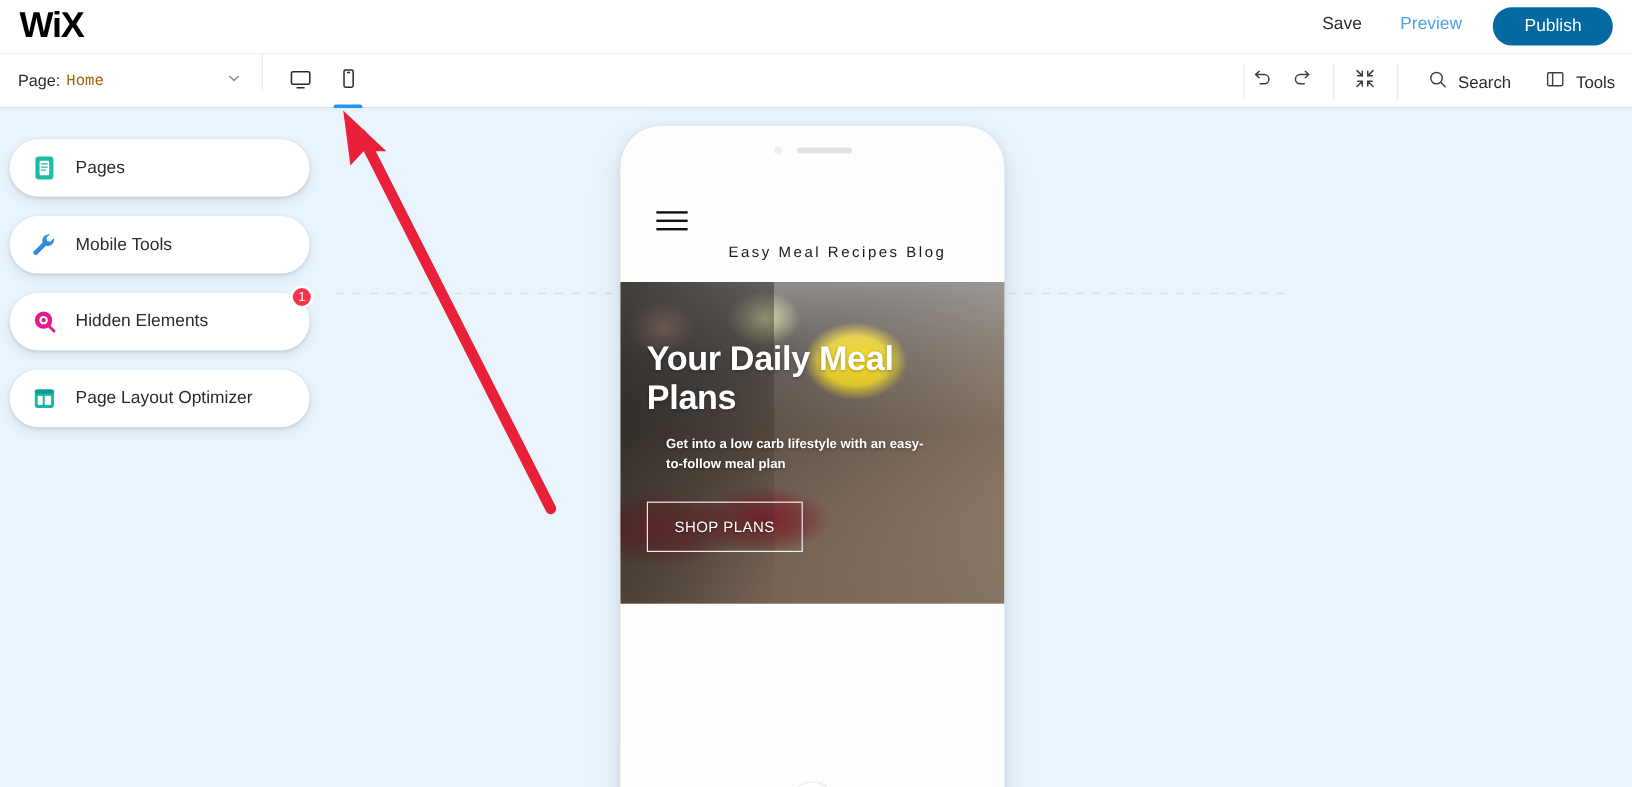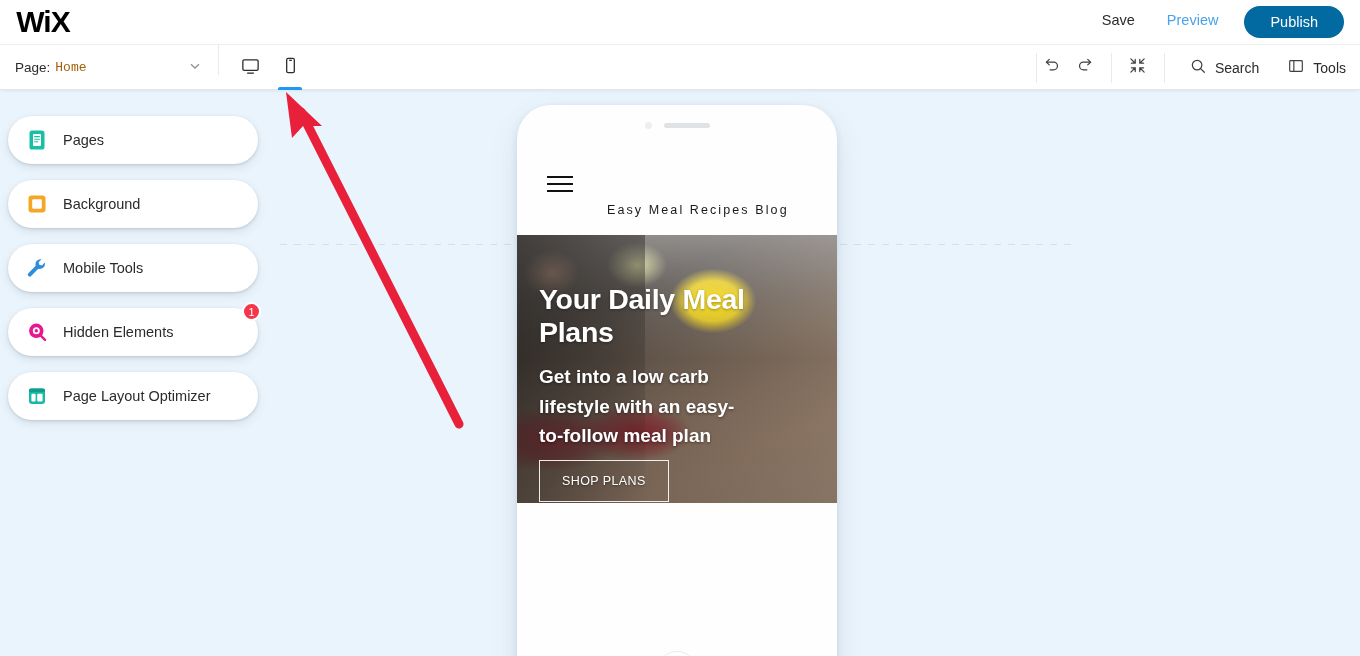--- a/index.html
+++ b/index.html
@@ -156,26 +156,27 @@
     content:""; position:absolute; left:0; top:0; width:128px; height:100%;
     background:linear-gradient(115deg, rgba(36,33,30,.72) 0%, rgba(45,40,36,.42) 58%, rgba(60,52,45,0) 100%);
   }
   .hero-inner{ position:relative; z-index:3; padding:48px 0 0 22px; }
   .hero-h1{
     color:#fff; font-size:28.5px; line-height:1.16; font-weight:bold;
     max-width:250px; letter-spacing:-.3px;
     text-shadow:0 1px 3px rgba(0,0,0,.35);
   }
   .hero-p{
-    color:#fff; font-size:19px; line-height:1.55; margin-top:13px;
+    color:#fff; font-size:11px; line-height:1.55; margin-top:13px;
     font-weight:bold; max-width:215px;
     text-shadow:0 1px 3px rgba(0,0,0,.45);
+    margin-left:16px;
   }
   .shop-btn{
-    margin-top:10px; display:inline-block; border:1px solid rgba(255,255,255,.9);
+    margin-top:22px; display:inline-block; border:1px solid rgba(255,255,255,.9);
     color:#fff; font-size:12.5px; letter-spacing:.4px;
     padding:13px 22px; cursor:pointer;
     text-shadow:0 1px 2px rgba(0,0,0,.4);
   }
   .phone-bottom{
     position:absolute; left:0; bottom:0; width:100%; height:103px; background:#fefefe;
     display:flex; align-items:center; justify-content:center;
   }
   .home-btn{
     width:40px; height:40px; border-radius:50%;
@@ -295,29 +296,20 @@
       <span class="side-ico">
         <svg width="24" height="24" viewBox="0 0 24 24">
           <rect x="4.5" y="2.5" width="15" height="19" rx="2.6" fill="#18bfa5"></rect>
           <rect x="8" y="6" width="8" height="12" rx="1" fill="#fff"></rect>
           <path d="M9.6 8.6h4.8M9.6 11.2h4.8M9.6 13.8h3.2" stroke="#18bfa5" stroke-width="1.1" stroke-linecap="round"></path>
         </svg>
       </span>
       <span class="side-label">Pages</span>
     </div>
 
-    <div class="side-btn">
-      <span class="side-ico">
-        <svg width="24" height="24" viewBox="0 0 24 24">
-          <rect x="3.5" y="3.5" width="17" height="17" rx="3.2" fill="#f5a623"></rect>
-          <rect x="7.2" y="7.2" width="9.6" height="9.6" rx="1.2" fill="#fff"></rect>
-        </svg>
-      </span>
-      <span class="side-label">Background</span>
-    </div>
 
     <div class="side-btn">
       <span class="side-ico">
         <svg width="24" height="24" viewBox="0 0 24 24">
           <path d="M15.6 3.2a5.3 5.3 0 0 0-5.1 6.8L3.6 16.9a2 2 0 1 0 2.8 2.8l6.9-6.9a5.3 5.3 0 0 0 6.6-6.3l-3 3-2.6-.7-.7-2.6 3-3a5.5 5.5 0 0 0-1-0z" fill="#2f8ddb"></path>
         </svg>
       </span>
       <span class="side-label">Mobile Tools</span>
     </div>
 

